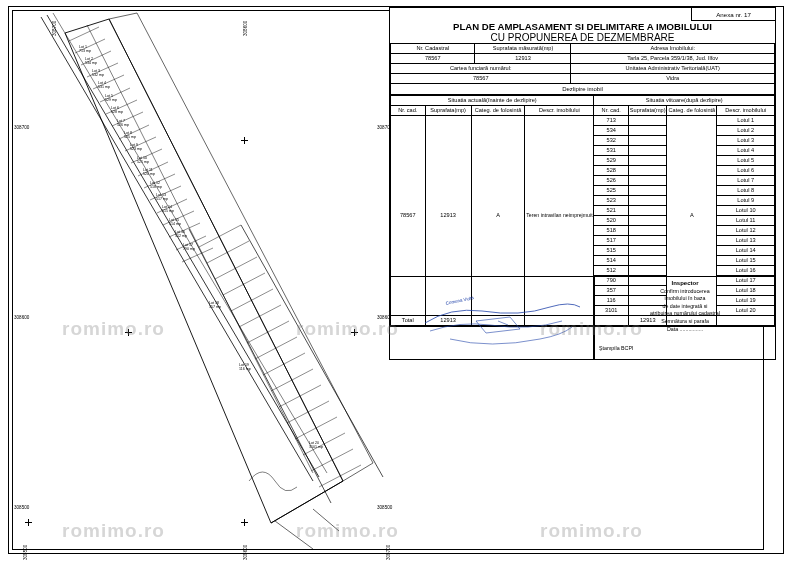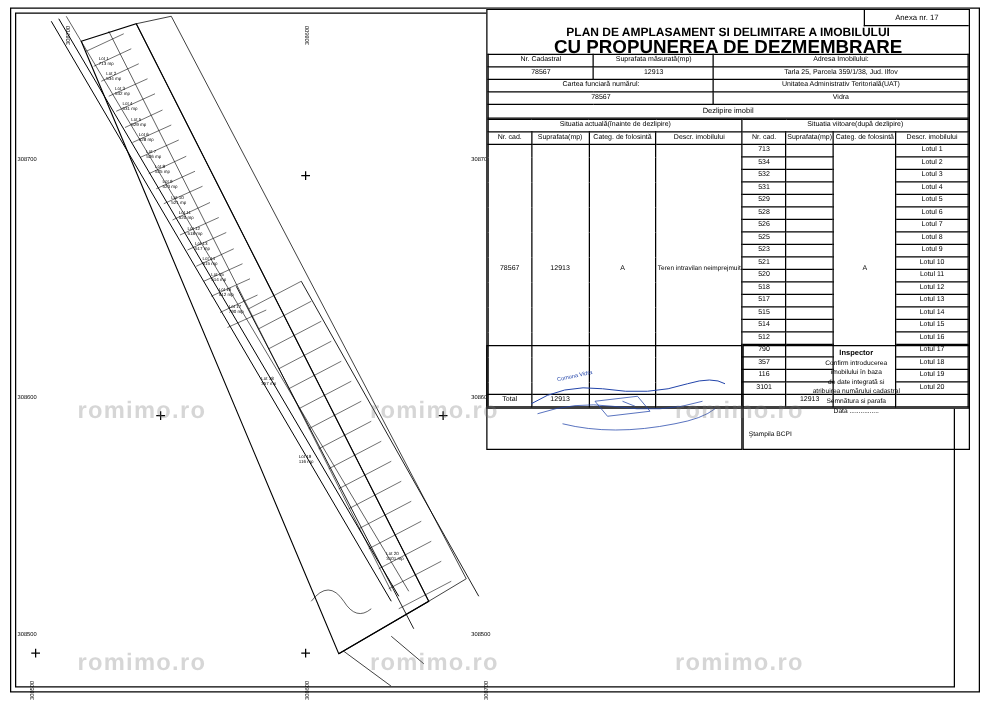--- a/index.html
+++ b/index.html
@@ -6,21 +6,21 @@
   body{width:794px;height:563px;overflow:hidden;font-family:"Liberation Sans",sans-serif;color:#000;}
   #page{position:relative;width:778px;height:563px;background:#fff;}
 
   .frame{position:absolute;left:8px;top:6px;width:776px;height:548px;border:1px solid #000;box-sizing:border-box;}
   .frame-inner{position:absolute;left:12px;top:10px;width:752px;height:540px;border:1px solid #000;box-sizing:border-box;}
 
   
   .tb{position:absolute;left:389px;top:7px;width:387px;border:1px solid #000;box-sizing:border-box;background:#fff;}
   .anexa{position:absolute;right:0px;top:-0px;width:84px;height:13px;border-left:1px solid #000;border-bottom:1px solid #000;box-sizing:border-box;font-size:6.2px;display:flex;align-items:center;justify-content:center;}
   .title1{text-align:center;font-size:9.6px;font-weight:bold;padding-top:13px;line-height:11px;}
-  .title2{text-align:center;font-size:15px;font-weight:bold;line-height:11px;}
+  .title2{text-align:center;font-size:10px;font-weight:normal;line-height:11px;}
   .title3{text-align:center;font-size:8.4px;font-weight:bold;line-height:12px;padding-bottom:1px;}
 
   table.grid{border-collapse:collapse;width:100%;table-layout:fixed;}
   table.grid td{border:1px solid #000;font-size:5.6px;text-align:center;padding:0;height:9px;line-height:9px;overflow:hidden;}
   td.hdr{font-size:5.6px;}
   .sect{font-size:6px;text-align:center;height:10px;line-height:10px;}
 
   
   .insp{position:absolute;left:594px;top:276px;width:182px;height:84px;border:1px solid #000;box-sizing:border-box;font-size:5.3px;text-align:center;padding-top:3px;line-height:7.6px;}
   .insp b{font-size:6px;}

